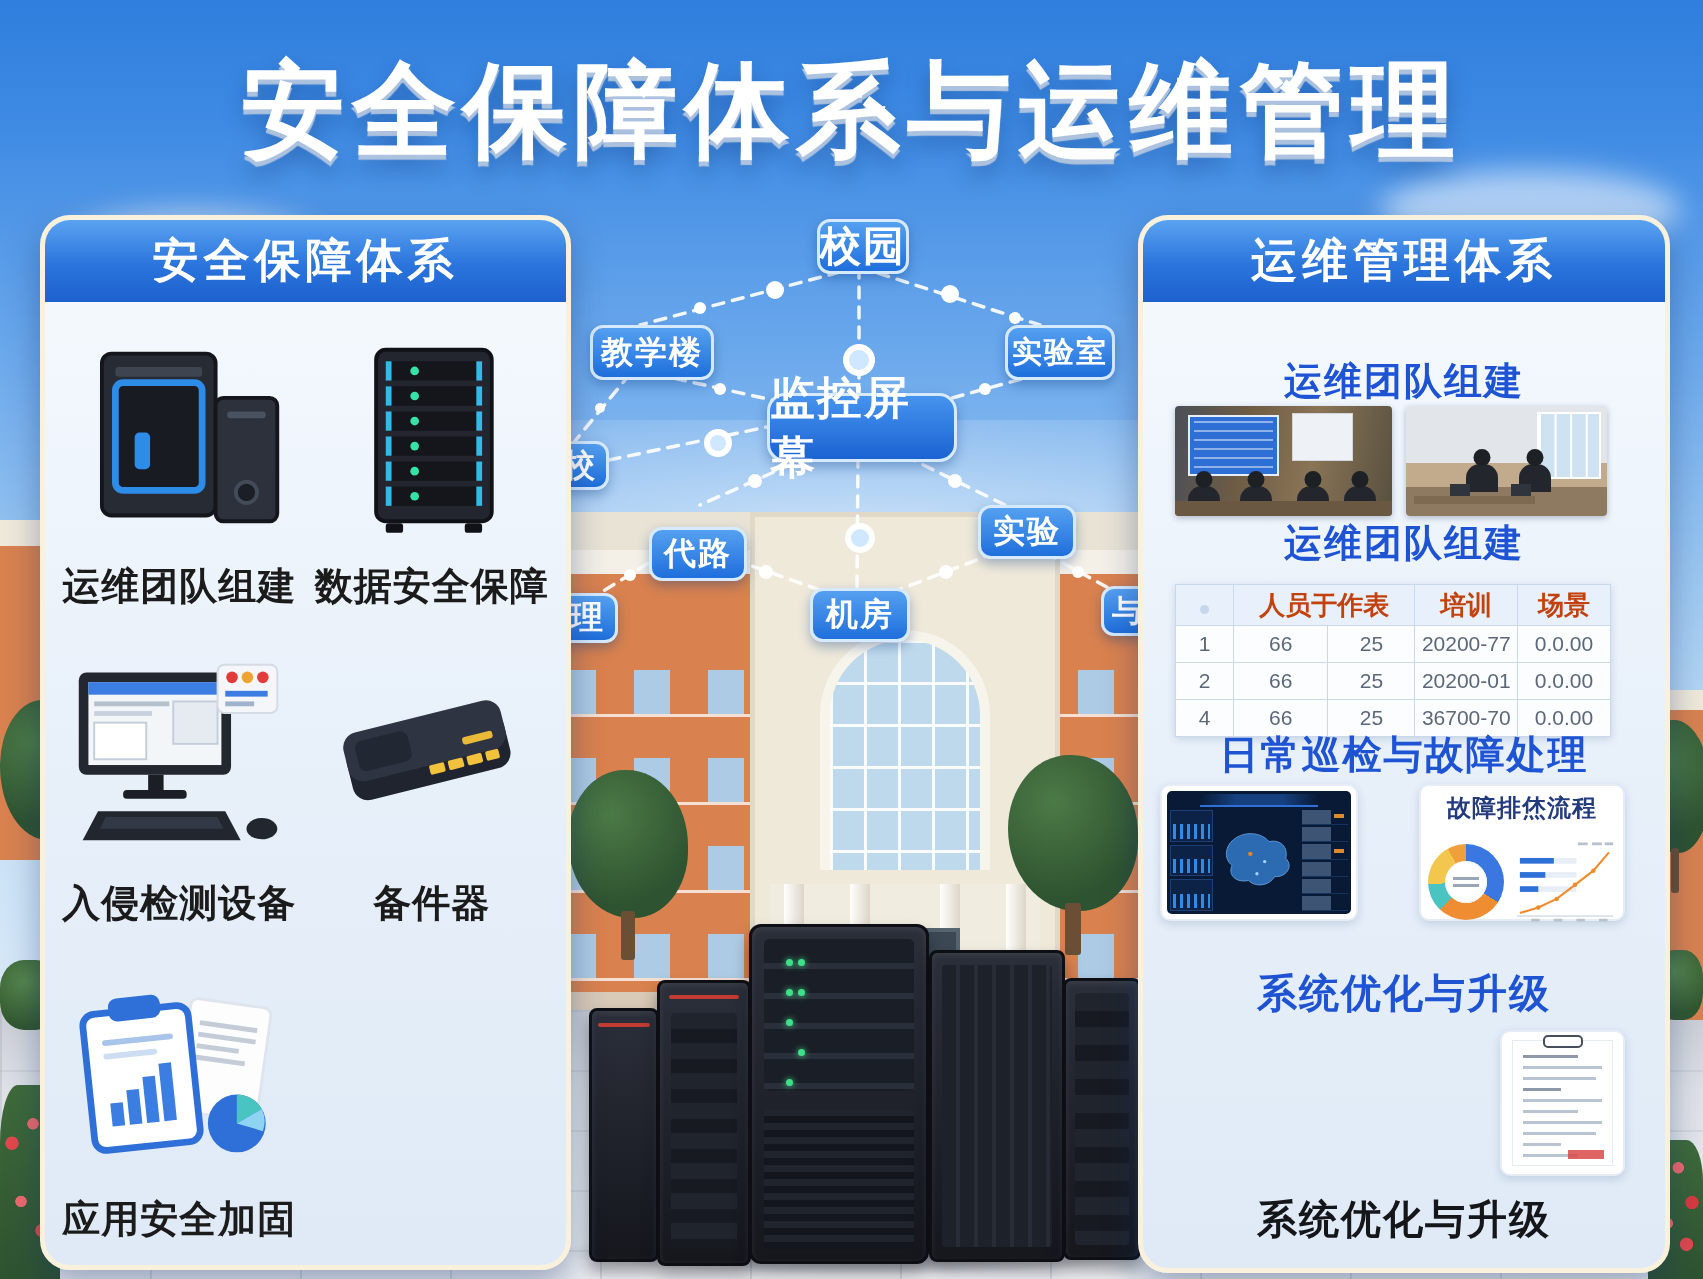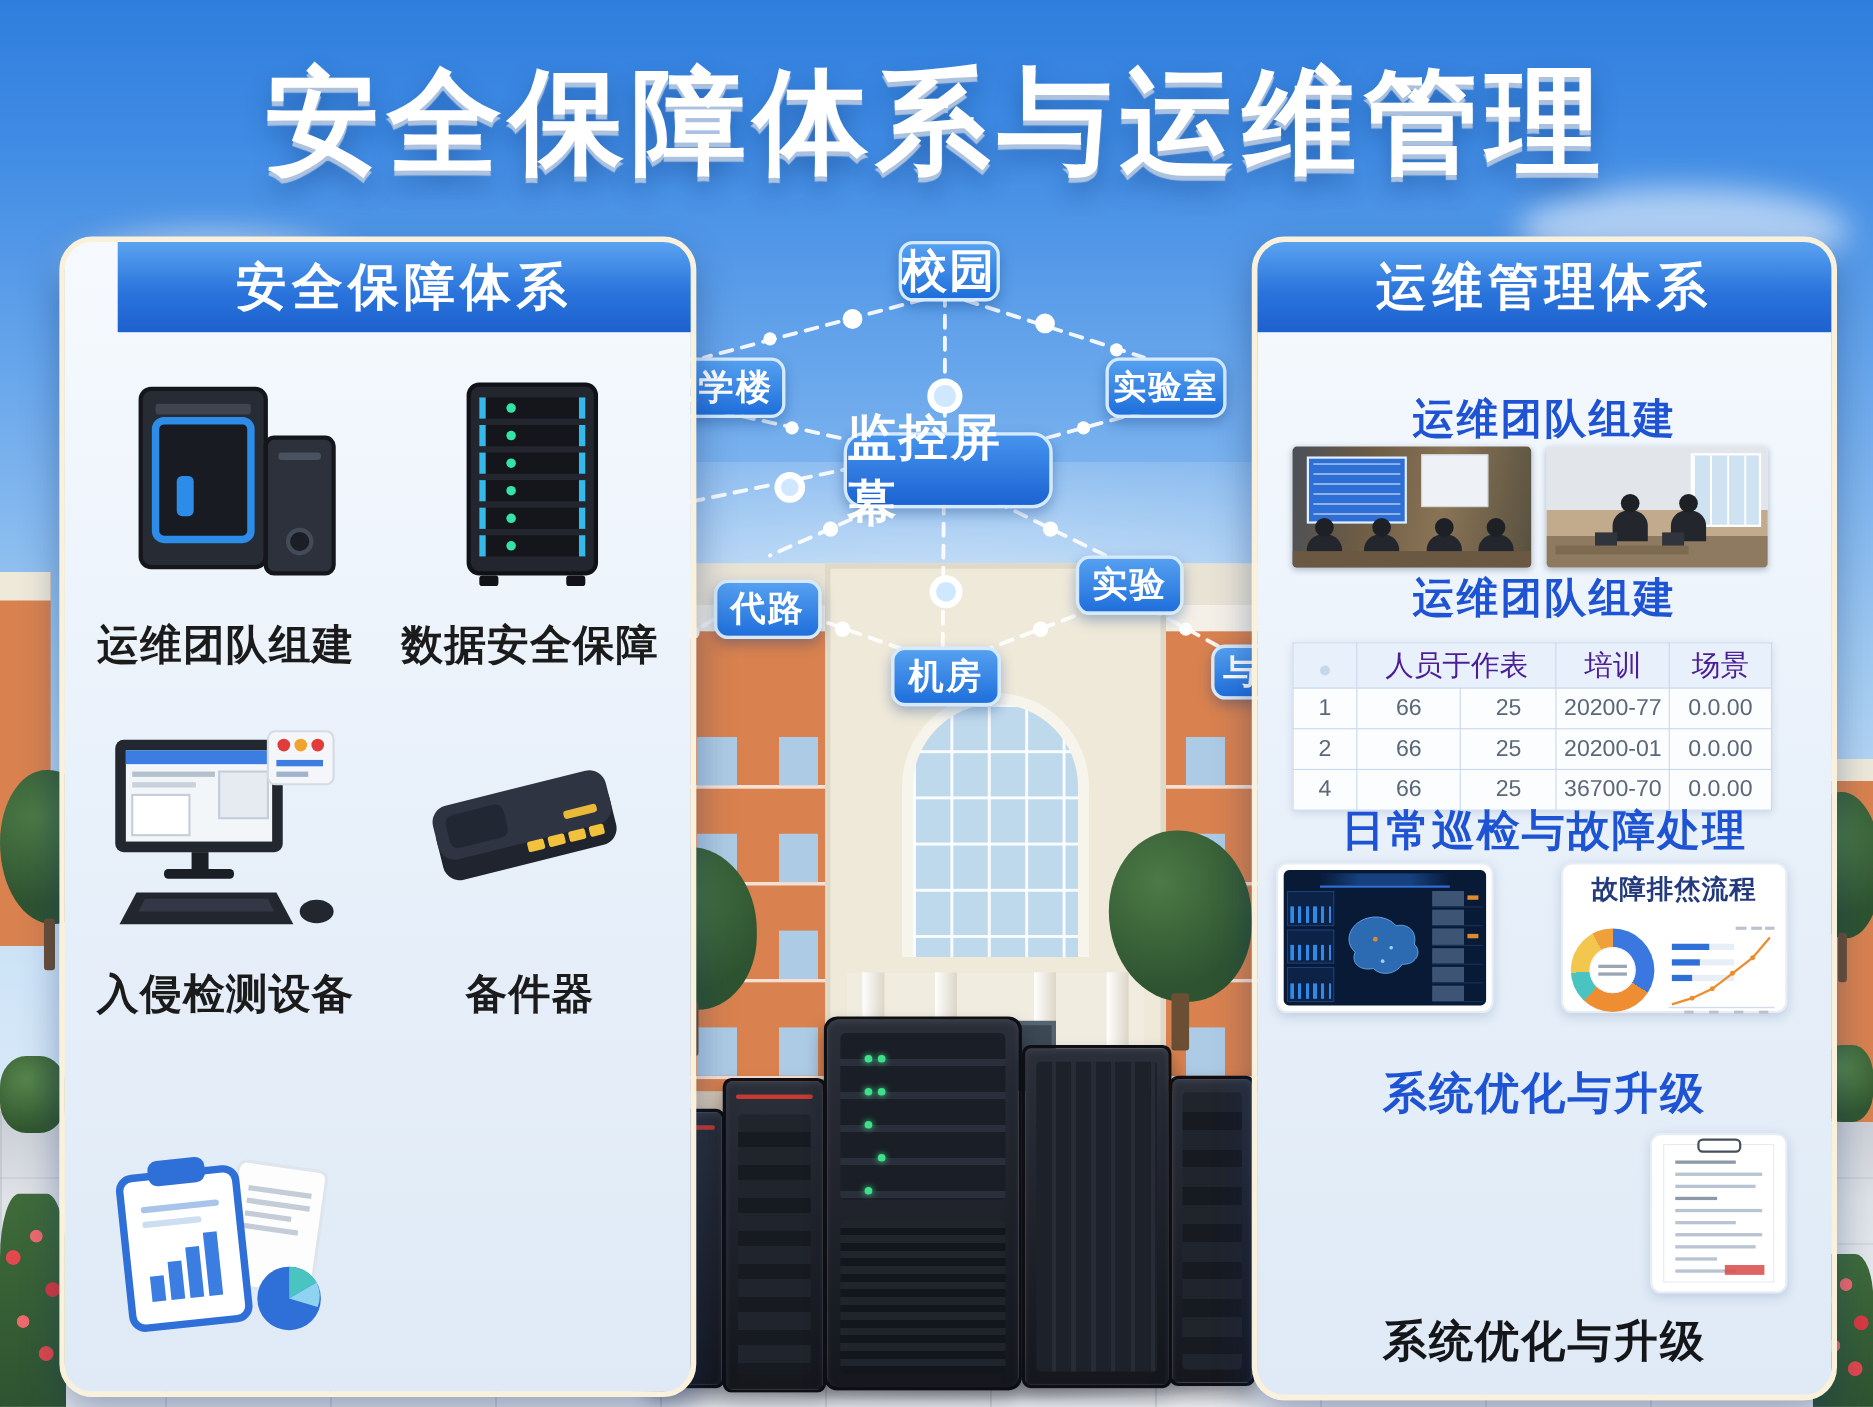--- a/index.html
+++ b/index.html
@@ -104,21 +104,21 @@
 
   
   .main-title{position:absolute;left:0;top:42px;width:100%;margin:0;text-align:center;z-index:7;
     font-size:104px;font-weight:900;color:#ffffff;letter-spacing:7px;
     text-shadow:0 5px 1px rgba(185,202,224,.9),0 13px 22px rgba(12,52,118,.42);}
 
   
   .panel{position:absolute;top:215px;border-radius:30px;border:5px solid #faf1dc;z-index:6;overflow:hidden;
     background:linear-gradient(180deg,#f6fafe 0%,#e9f1fa 45%,#dfeaf6 100%);
     box-shadow:0 16px 34px rgba(18,48,105,.38);}
-  .panel.left{left:54px;width:521px;height:1045px;padding-left:48px;}
+  .panel.left{left:40px;width:521px;height:1045px;}
   .panel.right{left:1138px;width:522px;height:1048px;}
   .panel-header{height:82px;display:flex;align-items:center;justify-content:center;
     background:linear-gradient(180deg,#5aa3f1 0%,#2a74dc 55%,#1d61cf 100%);
     color:#fff;font-size:46px;font-weight:800;letter-spacing:5px;}
 
   .lp-grid{position:absolute;top:84px;left:8px;right:8px;bottom:12px;display:grid;
     grid-template-columns:1fr 1fr;grid-template-rows:1fr 1fr 1fr;}
   .lp-cell{display:flex;flex-direction:column;align-items:center;justify-content:flex-end;padding-bottom:8px;gap:6px;}
   .lp-cell svg{width:212px;height:212px;}
   .lp-label{font-size:38px;font-weight:700;color:#1b1b1b;letter-spacing:1px;}
@@ -148,21 +148,21 @@
   .f1{left:6%}.f2{left:30%}.f3{left:56%}.f4{left:78%}
   .win{position:absolute;right:3%;top:5%;width:30%;height:58%;background:#cfe2f1;border:2px solid #fff;
     background-image:linear-gradient(90deg,#fff 2px,transparent 2px);background-size:26% 100%;}
   .desk2{position:absolute;bottom:12px;left:4%;right:36%;height:8px;background:#7d6a50;}
   .lap{position:absolute;bottom:20px;width:20px;height:12px;background:#30353d;}
   .lp1{left:22%}.lp2{left:52%}
 
   .rp-table{position:absolute;top:364px;left:32px;width:436px;border-collapse:collapse;background:#fbfdff;
     box-shadow:0 2px 8px rgba(40,70,120,.18);}
   .rp-table th,.rp-table td{border:1px solid #c9d8ea;text-align:center;}
-  .rp-table th{background:#e7f0fb;color:#4c1d95;font-size:26px;font-weight:400;height:38px;}
+  .rp-table th{background:#e7f0fb;color:#c2410c;font-size:26px;font-weight:700;height:38px;}
   .rp-table td{color:#5c6879;font-size:21px;height:34px;}
   .th-dot{display:inline-block;width:9px;height:9px;border-radius:50%;background:#c6d7ec;}
   .col-no{width:58px}.col-a{width:96px}.col-b{width:88px}.col-c{width:102px}.col-d{width:92px}
 
   .mini-card{position:absolute;background:#ffffff;border:2px solid #e6edf6;border-radius:10px;
     box-shadow:0 3px 10px rgba(40,70,120,.18);box-sizing:border-box;padding:5px;}
   .card-dash{left:17px;top:564px;width:198px;height:137px;}
   .card-fault{left:276px;top:564px;width:206px;height:137px;}
   .card-flow{left:29px;top:810px;width:308px;height:146px;background:#f2f7fd;}
   .card-doc{left:357px;top:810px;width:125px;height:146px;}
@@ -463,20 +463,21 @@
           <rect x="16" y="30" width="110" height="142" rx="12" fill="#ffffff" stroke="#2f6fd8" stroke-width="7"></rect>
           <rect x="44" y="16" width="54" height="24" rx="9" fill="#2f6fd8"></rect>
           <rect x="34" y="58" width="74" height="6" rx="3" fill="#a9c4ea"></rect>
           <rect x="34" y="72" width="56" height="6" rx="3" fill="#cdddf2"></rect>
           <rect x="36" y="124" width="13" height="24" fill="#3b7de0"></rect>
           <rect x="54" y="112" width="13" height="36" fill="#3b7de0"></rect>
           <rect x="72" y="100" width="13" height="48" fill="#3b7de0"></rect>
           <rect x="90" y="88" width="13" height="60" fill="#3b7de0"></rect>
         </g>
       </svg>
+      <div class="lp-label" data-interactable="false">应用安全加固</div>
     </div>
 
 
   </div>
 </section>
 
 <section class="panel right" data-interactable="false">
   <div class="panel-header" data-interactable="false">
     <span data-interactable="false">运维管理体系</span>
   </div>

